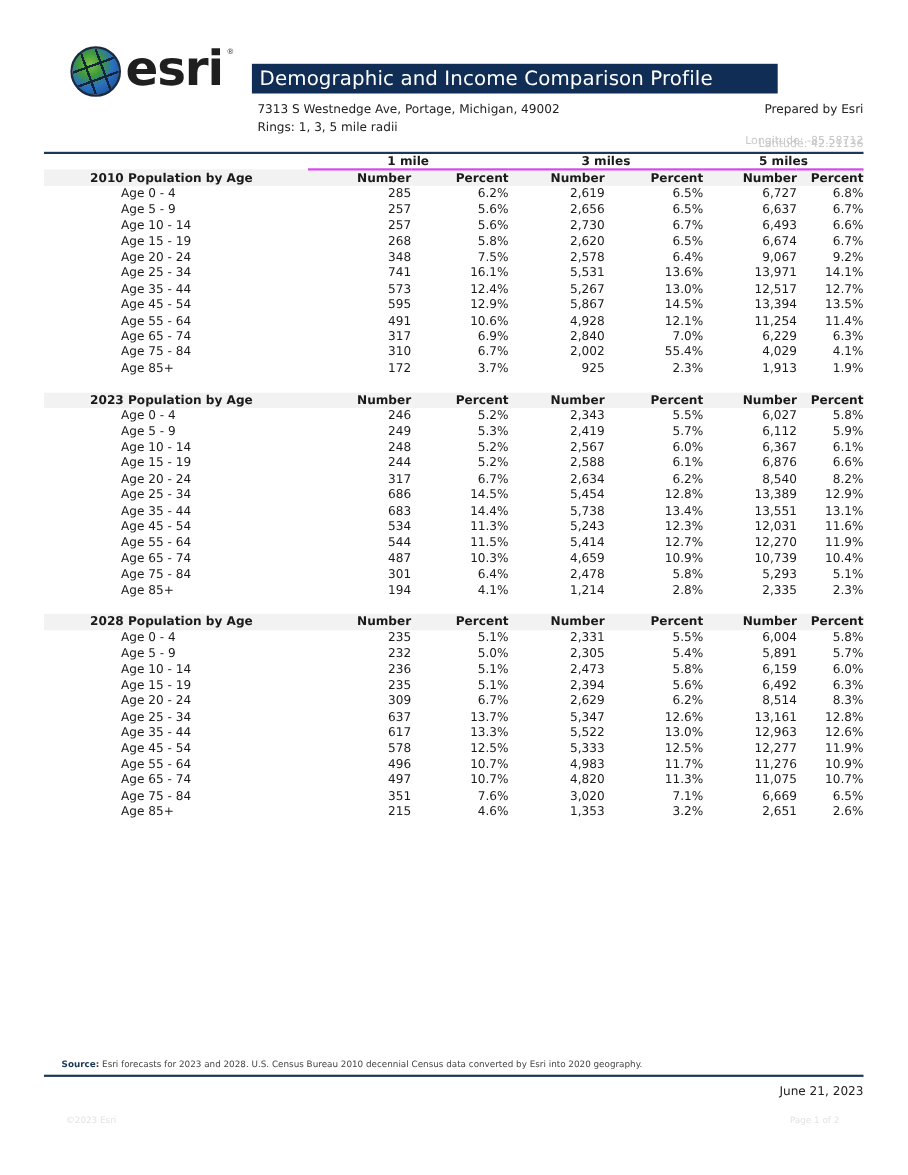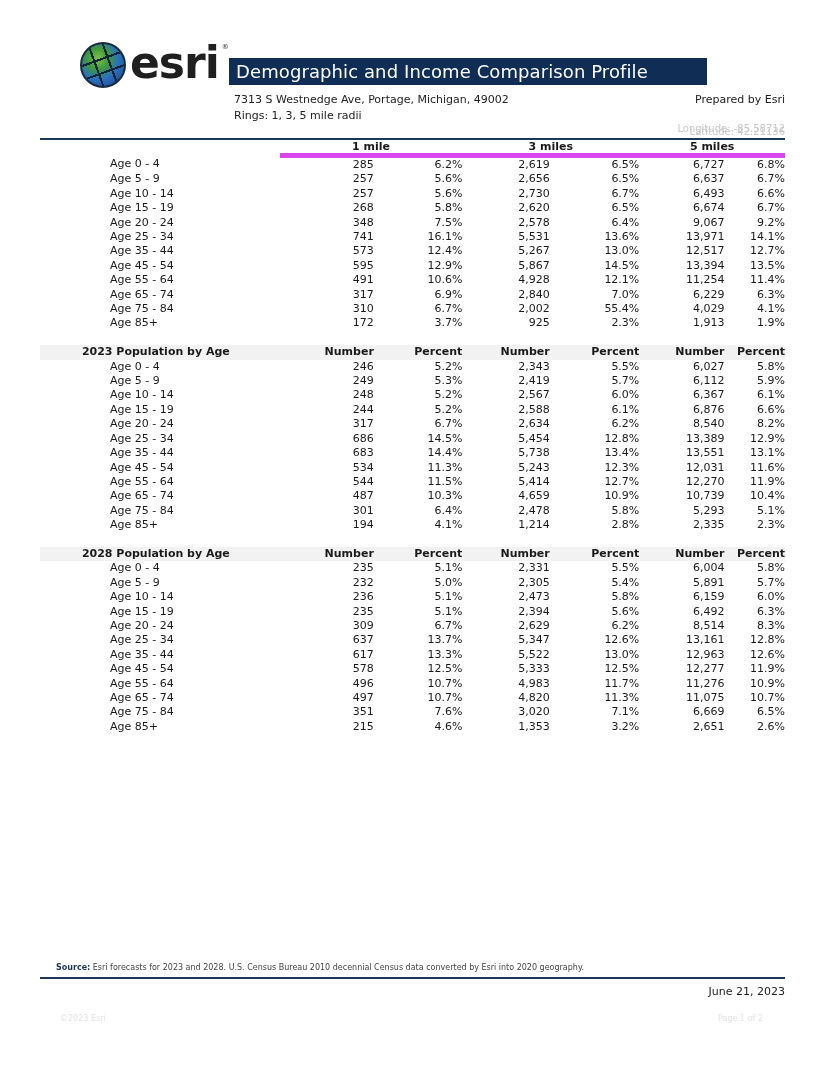--- a/index.html
+++ b/index.html
@@ -6,21 +6,21 @@
     html, body { width: 825px; height: 1068px; background: #ffffff; }
     body {
       position: relative;
       font-family: "DejaVu Sans", "Liberation Sans", sans-serif;
       color: #1a1a1a;
       overflow: hidden;
     }
 
     
     .logo {
-      position: absolute; left: 80px; top: 42px;
+      position: absolute; left: 64px; top: 42px;
       display: flex; align-items: center; gap: 4px;
     }
     .globe {
       width: 46px; height: 46px; border-radius: 50%;
       background: radial-gradient(circle at 38% 35%, #7fc24a 0%, #3f9a3a 28%, #2a70c0 55%, #1c4f96 85%);
       border: 2px solid #1b2b3f;
       position: relative; overflow: hidden;
     }
     .globe::before, .globe::after {
       content: ""; position: absolute; inset: 0;
@@ -94,21 +94,21 @@
     .col-pct   { width: 79px; }
     .col-num3  { width: 78px; }
     .col-pct3  { width: 80px; }
     .col-num5  { width: 76px; }
     .col-pct5  { width: 54px; }
 
     .ring-head th {
       font-weight: bold; text-align: center; font-size: 11px;
       height: 13px; line-height: 13px;
     }
-    .ring-cell { border-bottom: 5px solid #d946ef; }
+    .ring-cell { border-bottom: 2px solid #d946ef; }
     .section-head td, .section-head th {
       font-weight: bold; background: #f2f2f2;
     }
     .section-head .label { text-align: center; padding-right: 8px; }
     .section-head .num { text-align: right; }
     .section-head .pct { text-align: right; }
     .row-label { padding-left: 70px !important; text-align: left; }
     .num, .pct { text-align: right; }
     .spacer td { height: 14.4px; }
 
@@ -164,20 +164,29 @@
   </colgroup>
   <thead>
     <tr class="ring-head">
       <th></th>
       <th colspan="2" class="ring-cell">1 mile</th>
       <th colspan="2" class="ring-cell">3 miles</th>
       <th colspan="2" class="ring-cell">5 miles</th>
     </tr>
   </thead>
   <tbody id="table-body">
+      <tr class="section-head">
+        <td class="label">2010 Population by Age</td>
+        <td class="num">Number</td>
+        <td class="pct">Percent</td>
+        <td class="num">Number</td>
+        <td class="pct">Percent</td>
+        <td class="num">Number</td>
+        <td class="pct">Percent</td>
+      </tr>
       <tr>
         <td class="row-label">Age 0 - 4</td>
         <td class="num">285</td>
         <td class="pct">6.2%</td>
         <td class="num">2,619</td>
         <td class="pct">6.5%</td>
         <td class="num">6,727</td>
         <td class="pct">6.8%</td>
       </tr>
       <tr>

